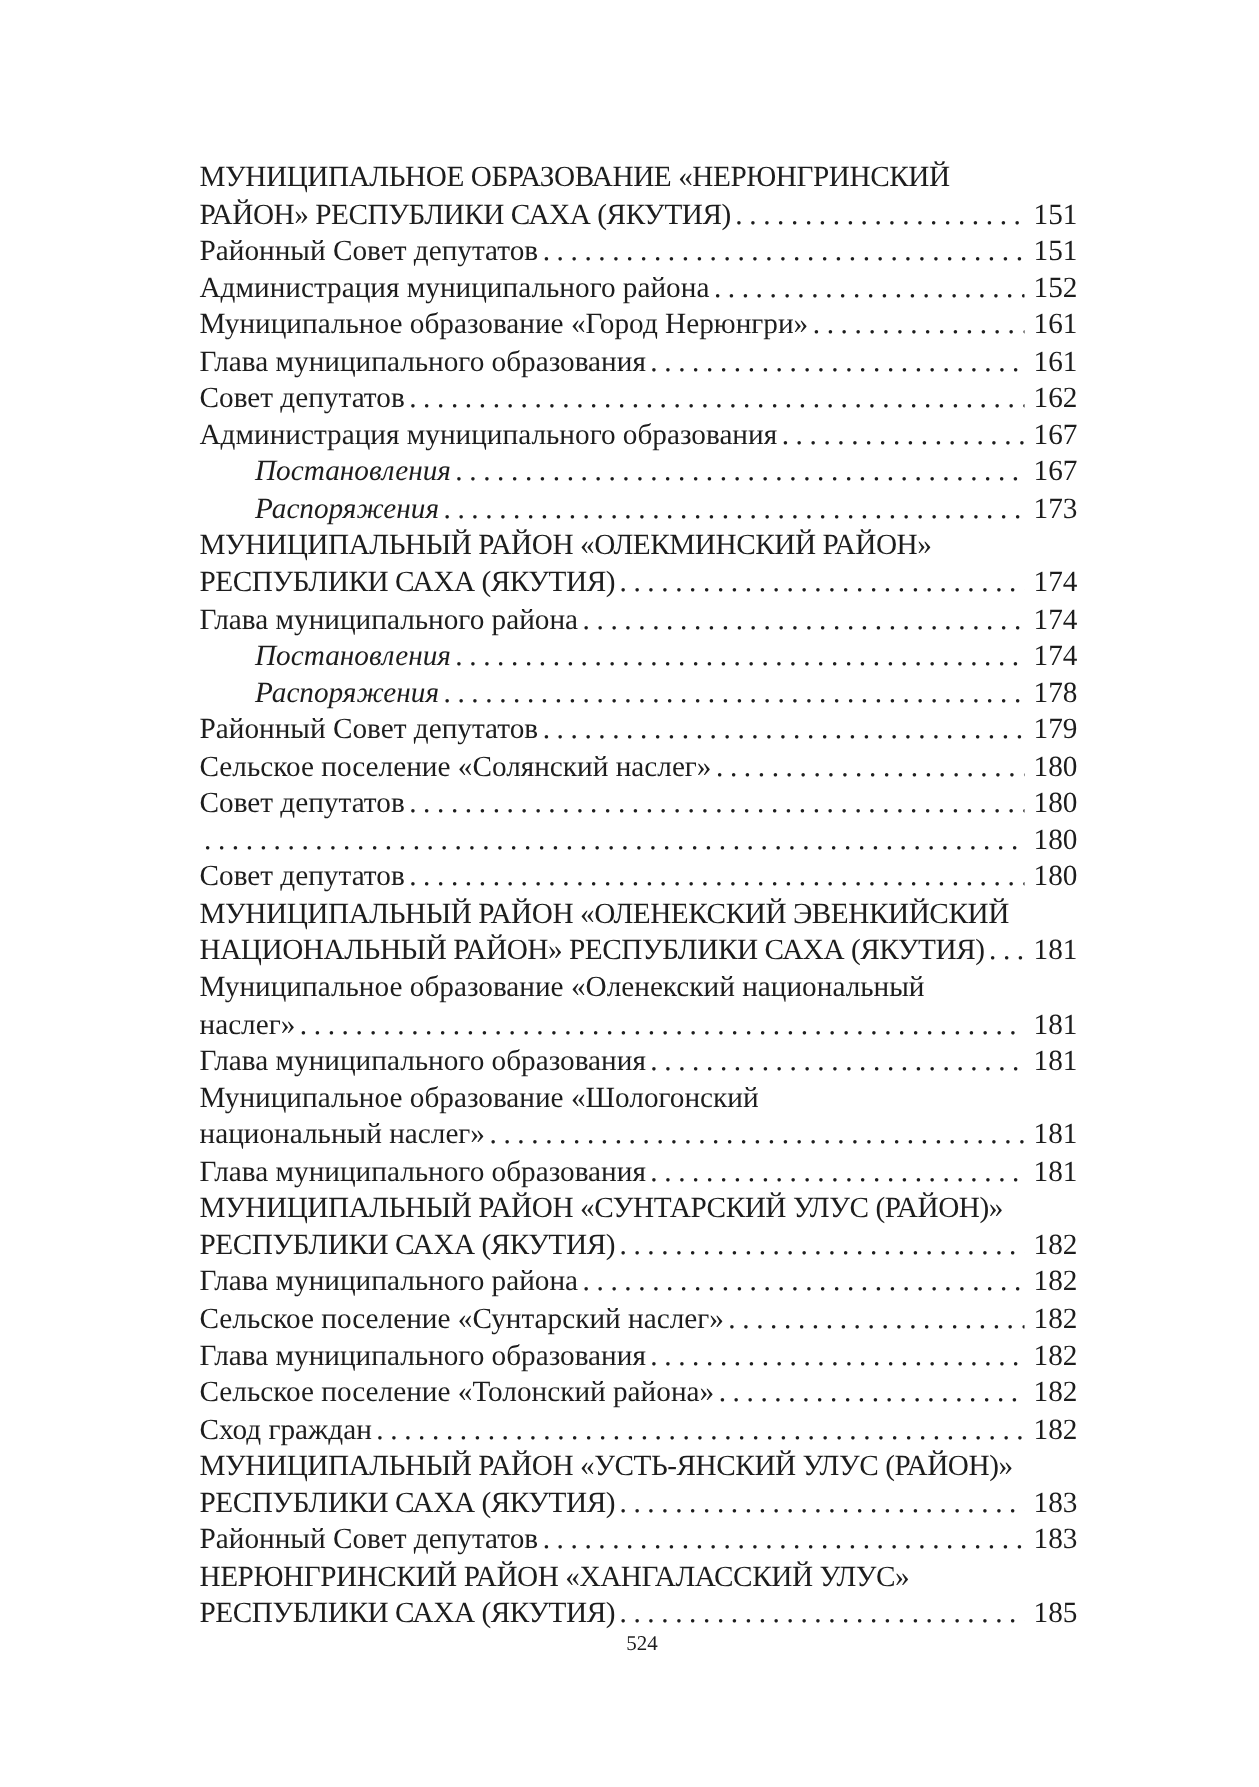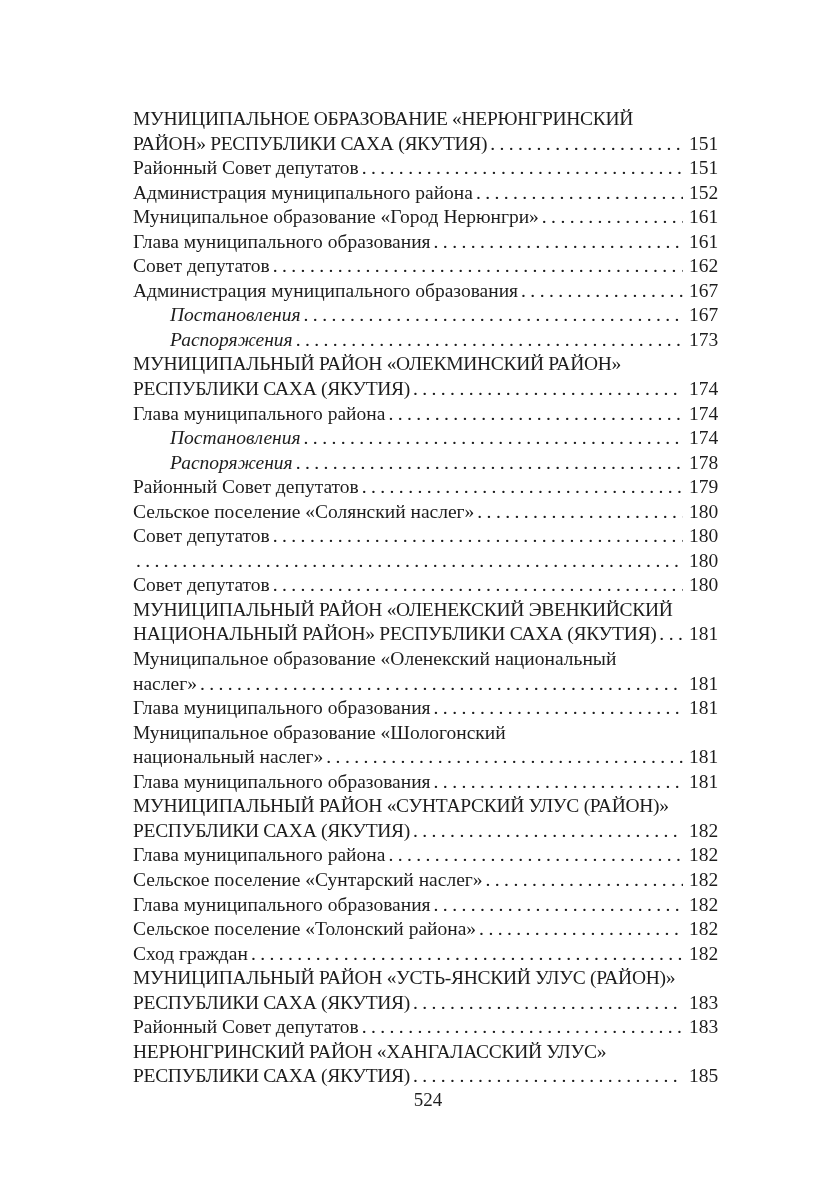--- a/index.html
+++ b/index.html
@@ -48,21 +48,21 @@
     flex: 0 0 auto;
     min-width: 34px;
     text-align: left;
     padding-left: 6px;
   }
   .footer {
     position: absolute;
     left: 133px; width: 590px;
     top: 1089px;
     text-align: center;
-    font-size: 19px;
+    font-size: 14px;
   }
 </style>
 </head>
 <body>
 
 <div class="page">
   <div class="toc" id="toc">
       <div class="entry chapter">
         <div class="line">
           <span class="txt">МУНИЦИПАЛЬНОЕ ОБРАЗОВАНИЕ «НЕРЮНГРИНСКИЙ</span>

